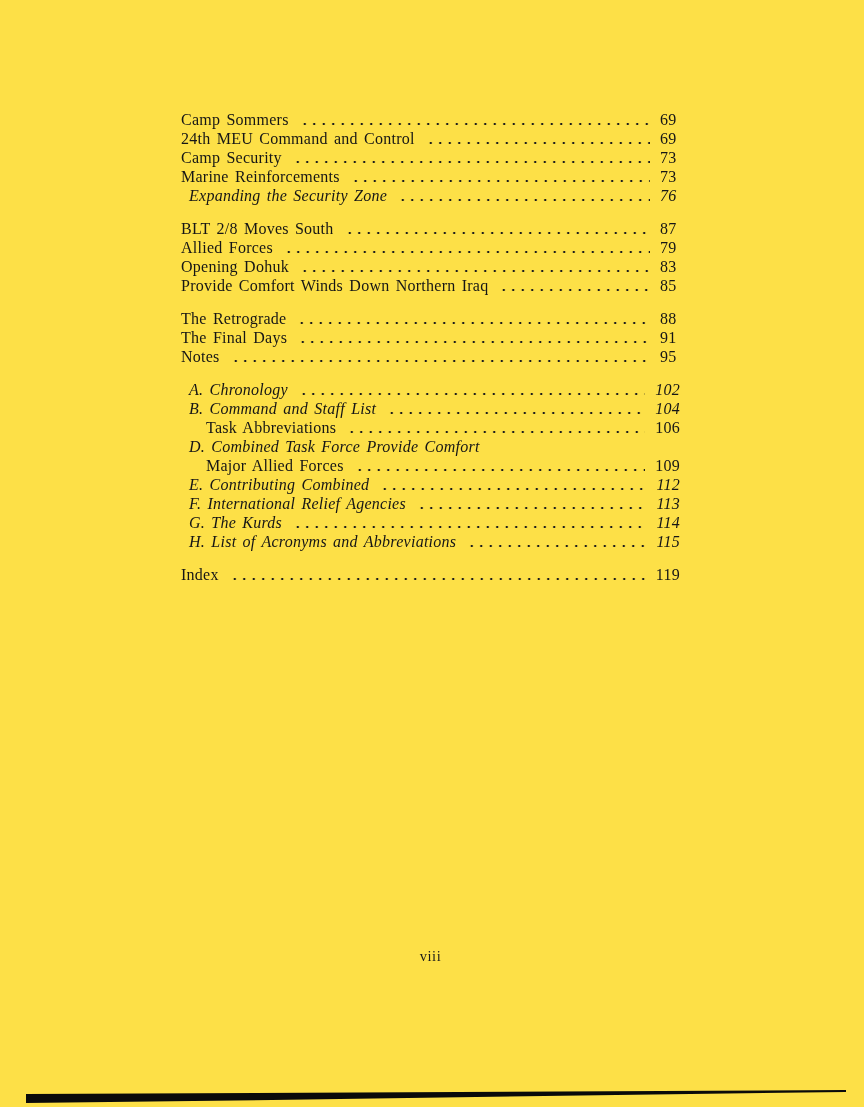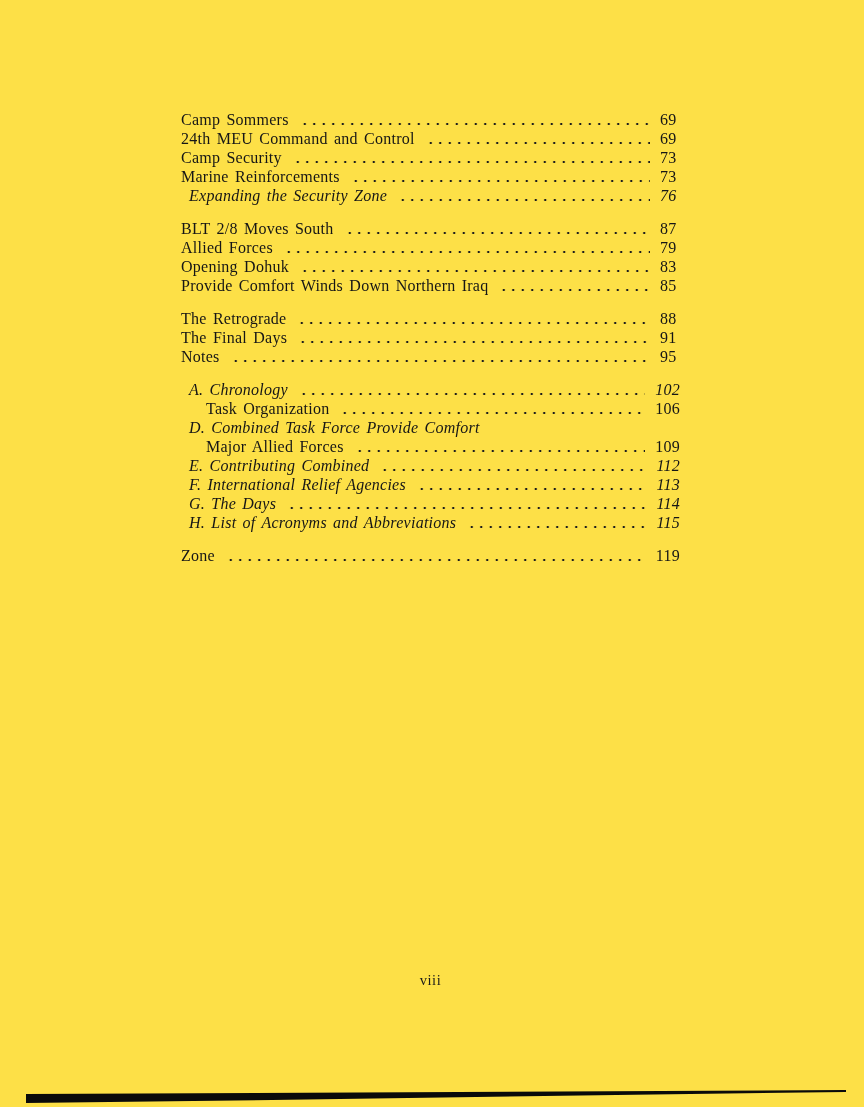--- a/index.html
+++ b/index.html
@@ -51,21 +51,20 @@
   .indent-1 { padding-left: 8px; font-style: italic; }
   .indent-2 { padding-left: 25px; }
   #footer-folio {
     position: absolute;
     left: 181px; top: 948px;
     width: 499px;
     text-align: center;
     font-size: 14.5px;
     letter-spacing: 0.5px;
     color: #1a1a1a;
-    margin-top: 24px;
   }
   #scan-bar {
     position: absolute;
     left: 26px; top: 1088px;
     width: 820px; height: 18px;
     background: #0a0a0a;
     clip-path: polygon(0 6px, 100% 2px, 100% 4px, 72% 7px, 30% 12px, 0 15px);
   }
 </style>
 </head>
@@ -139,22 +138,27 @@
       <span class="leader"></span>
       <span class="page">95</span>
     </div>
       </div>
       <div class="toc-section">
         <div class="toc-row indent-1">
       <span class="title">A. Chronology</span>
       <span class="leader"></span>
       <span class="page">102</span>
     </div>
+        <div class="toc-row indent-1">
+      <span class="title">B. Command and Staff List</span>
+      <span class="leader"></span>
+      <span class="page">104</span>
+    </div>
         <div class="toc-row indent-2">
-      <span class="title">Task Organization</span>
+      <span class="title">Task Abbreviations</span>
       <span class="leader"></span>
       <span class="page">106</span>
     </div>
         <div class="toc-row indent-1 no-page">
       <span class="title">D. Combined Task Force Provide Comfort</span>
 
     </div>
         <div class="toc-row indent-2">
       <span class="title">Major Allied Forces</span>
       <span class="leader"></span>
@@ -164,33 +168,33 @@
       <span class="title">E. Contributing Combined</span>
       <span class="leader"></span>
       <span class="page">112</span>
     </div>
         <div class="toc-row indent-1">
       <span class="title">F. International Relief Agencies</span>
       <span class="leader"></span>
       <span class="page">113</span>
     </div>
         <div class="toc-row indent-1">
-      <span class="title">G. The Days</span>
+      <span class="title">G. The Kurds</span>
       <span class="leader"></span>
       <span class="page">114</span>
     </div>
         <div class="toc-row indent-1">
       <span class="title">H. List of Acronyms and Abbreviations</span>
       <span class="leader"></span>
       <span class="page">115</span>
     </div>
       </div>
       <div class="toc-section">
         <div class="toc-row indent-0">
-      <span class="title">Zone</span>
+      <span class="title">Index</span>
       <span class="leader"></span>
       <span class="page">119</span>
     </div>
       </div>
     </div>
 
   <div id="footer-folio">viii</div>
 
   <div id="scan-bar"></div>
 

